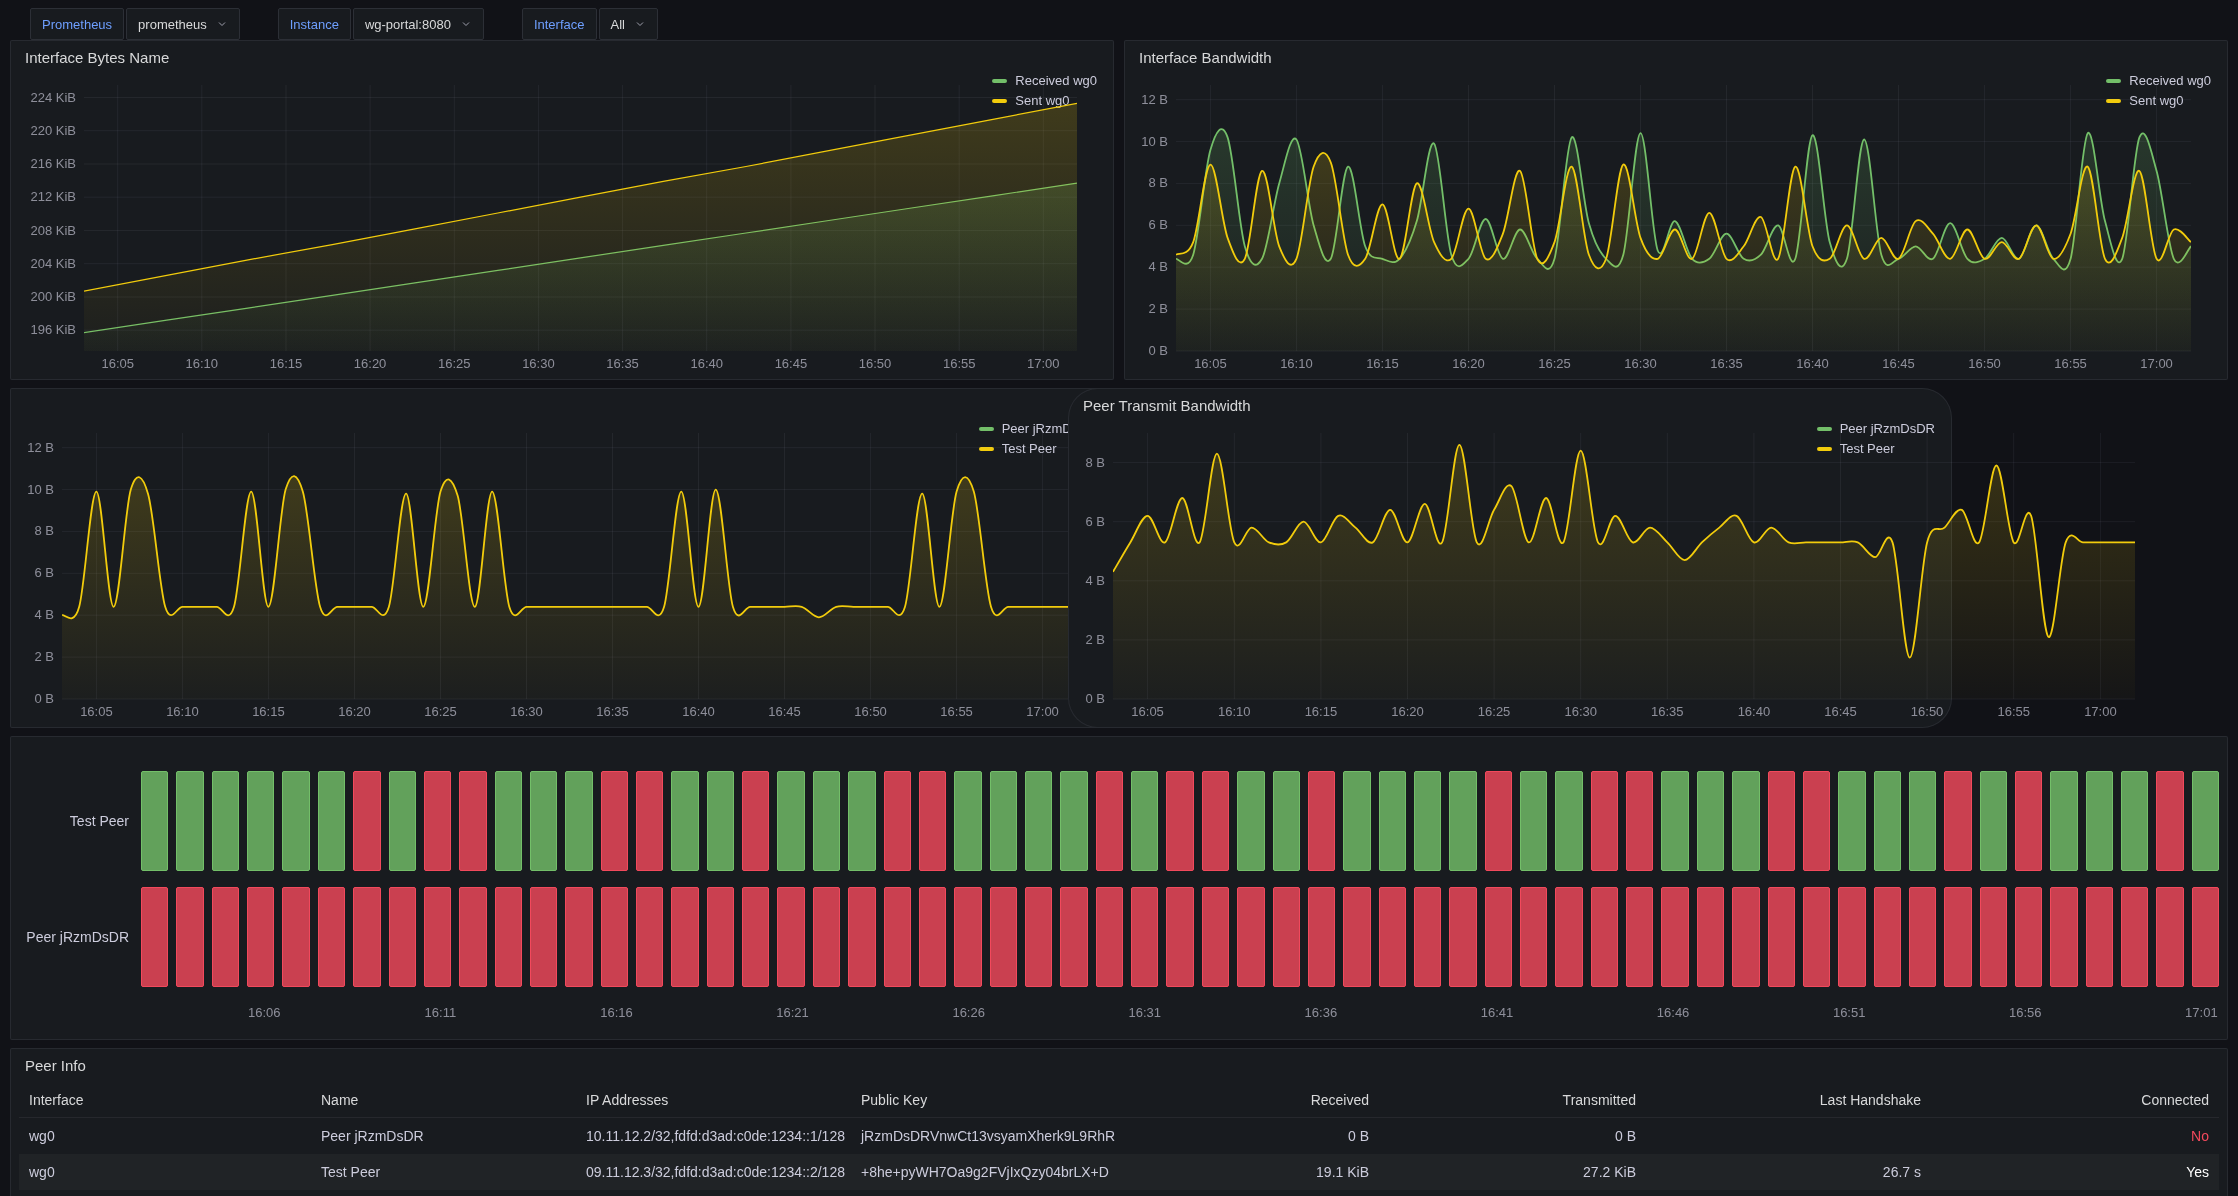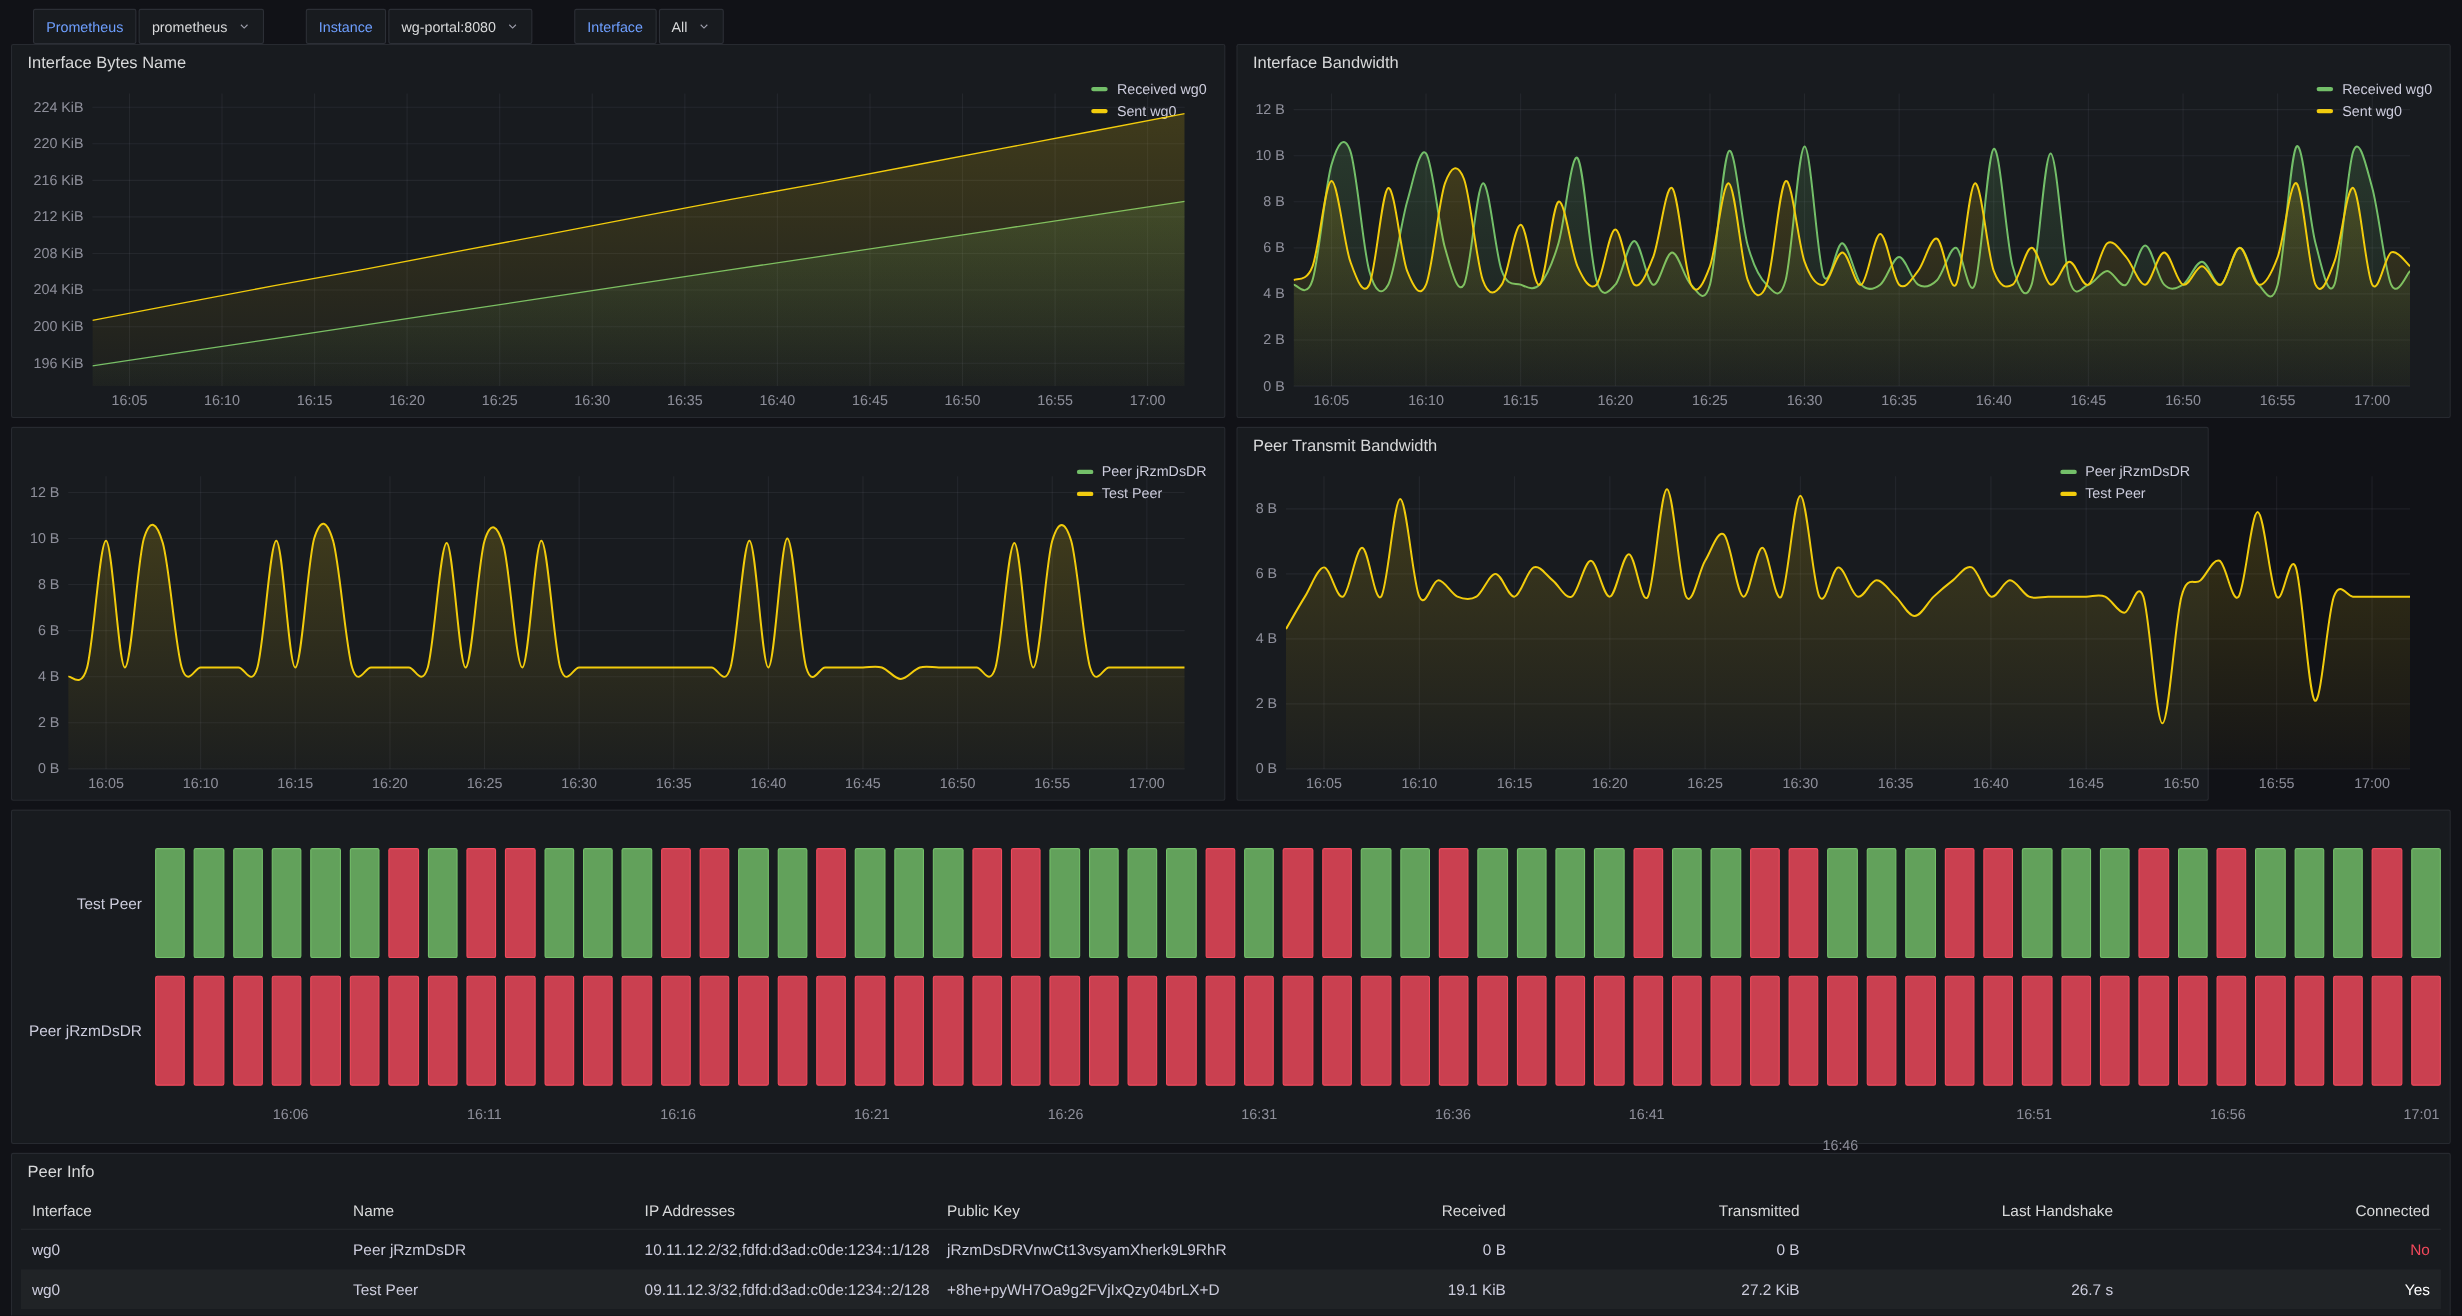--- a/index.html
+++ b/index.html
@@ -15,21 +15,21 @@
   .var-value{color:#D8D9DA;cursor:pointer;}
   .chev{margin-left:9px;display:inline-flex;opacity:.75;}
 
   
   .panel{position:absolute;background:#181B1F;border:1px solid rgba(204,204,220,0.09);
     border-radius:2px;box-sizing:border-box;}
   .panel h2{margin:0;padding:8px 14px 0;font-size:15px;font-weight:500;color:#D8D9DA;cursor:pointer;}
   .p1{left:10px;top:40px;width:1104px;height:340px;}
   .p2{left:1124px;top:40px;width:1104px;height:340px;}
   .p3{left:10px;top:388px;width:1104px;height:340px;}
-  .p4{left:1124px;top:388px;width:884px;height:340px;}
+  .p4{left:1068px;top:388px;width:884px;height:340px;border-radius:30px;}
   .p5{left:10px;top:736px;width:2218px;height:304px;}
   .p6{left:10px;top:1048px;width:2218px;height:170px;}
 
   .panel-body{position:absolute;left:8px;right:8px;top:32px;bottom:4px;display:flex;}
   .chart{flex:1 1 auto;position:relative;min-width:0;}
   .legend{list-style:none;margin:0;padding:0 8px 0 12px;display:flex;flex-direction:column;
     gap:5px;font-size:13px;flex:0 0 auto;}
   .legend li{display:flex;align-items:center;gap:8px;white-space:nowrap;cursor:pointer;color:#CCCCDC;}
   .swatch{width:15px;height:4px;border-radius:2px;flex:0 0 auto;}
 
@@ -520,21 +520,21 @@
         </div>
         <div class="tl-axis">
           <span class="tl-tick" style="left: 5.9322%;">16:06</span>
           <span class="tl-tick" style="left: 14.4068%;">16:11</span>
           <span class="tl-tick" style="left: 22.8814%;">16:16</span>
           <span class="tl-tick" style="left: 31.3559%;">16:21</span>
           <span class="tl-tick" style="left: 39.8305%;">16:26</span>
           <span class="tl-tick" style="left: 48.3051%;">16:31</span>
           <span class="tl-tick" style="left: 56.7797%;">16:36</span>
           <span class="tl-tick" style="left: 65.2542%;">16:41</span>
-          <span class="tl-tick" style="left: 73.7288%; margin-top: 28px;">16:46</span>
+          <span class="tl-tick" style="left: 73.7288%;">16:46</span>
           <span class="tl-tick" style="left: 82.2034%;">16:51</span>
           <span class="tl-tick" style="left: 90.678%;">16:56</span>
           <span class="tl-tick" style="left: 99.1525%;">17:01</span>
         </div>
       </div>
   </section>
 
   <section class="panel p6">
     <h2>Peer Info</h2>
     <div class="tbl" id="peer-table">

